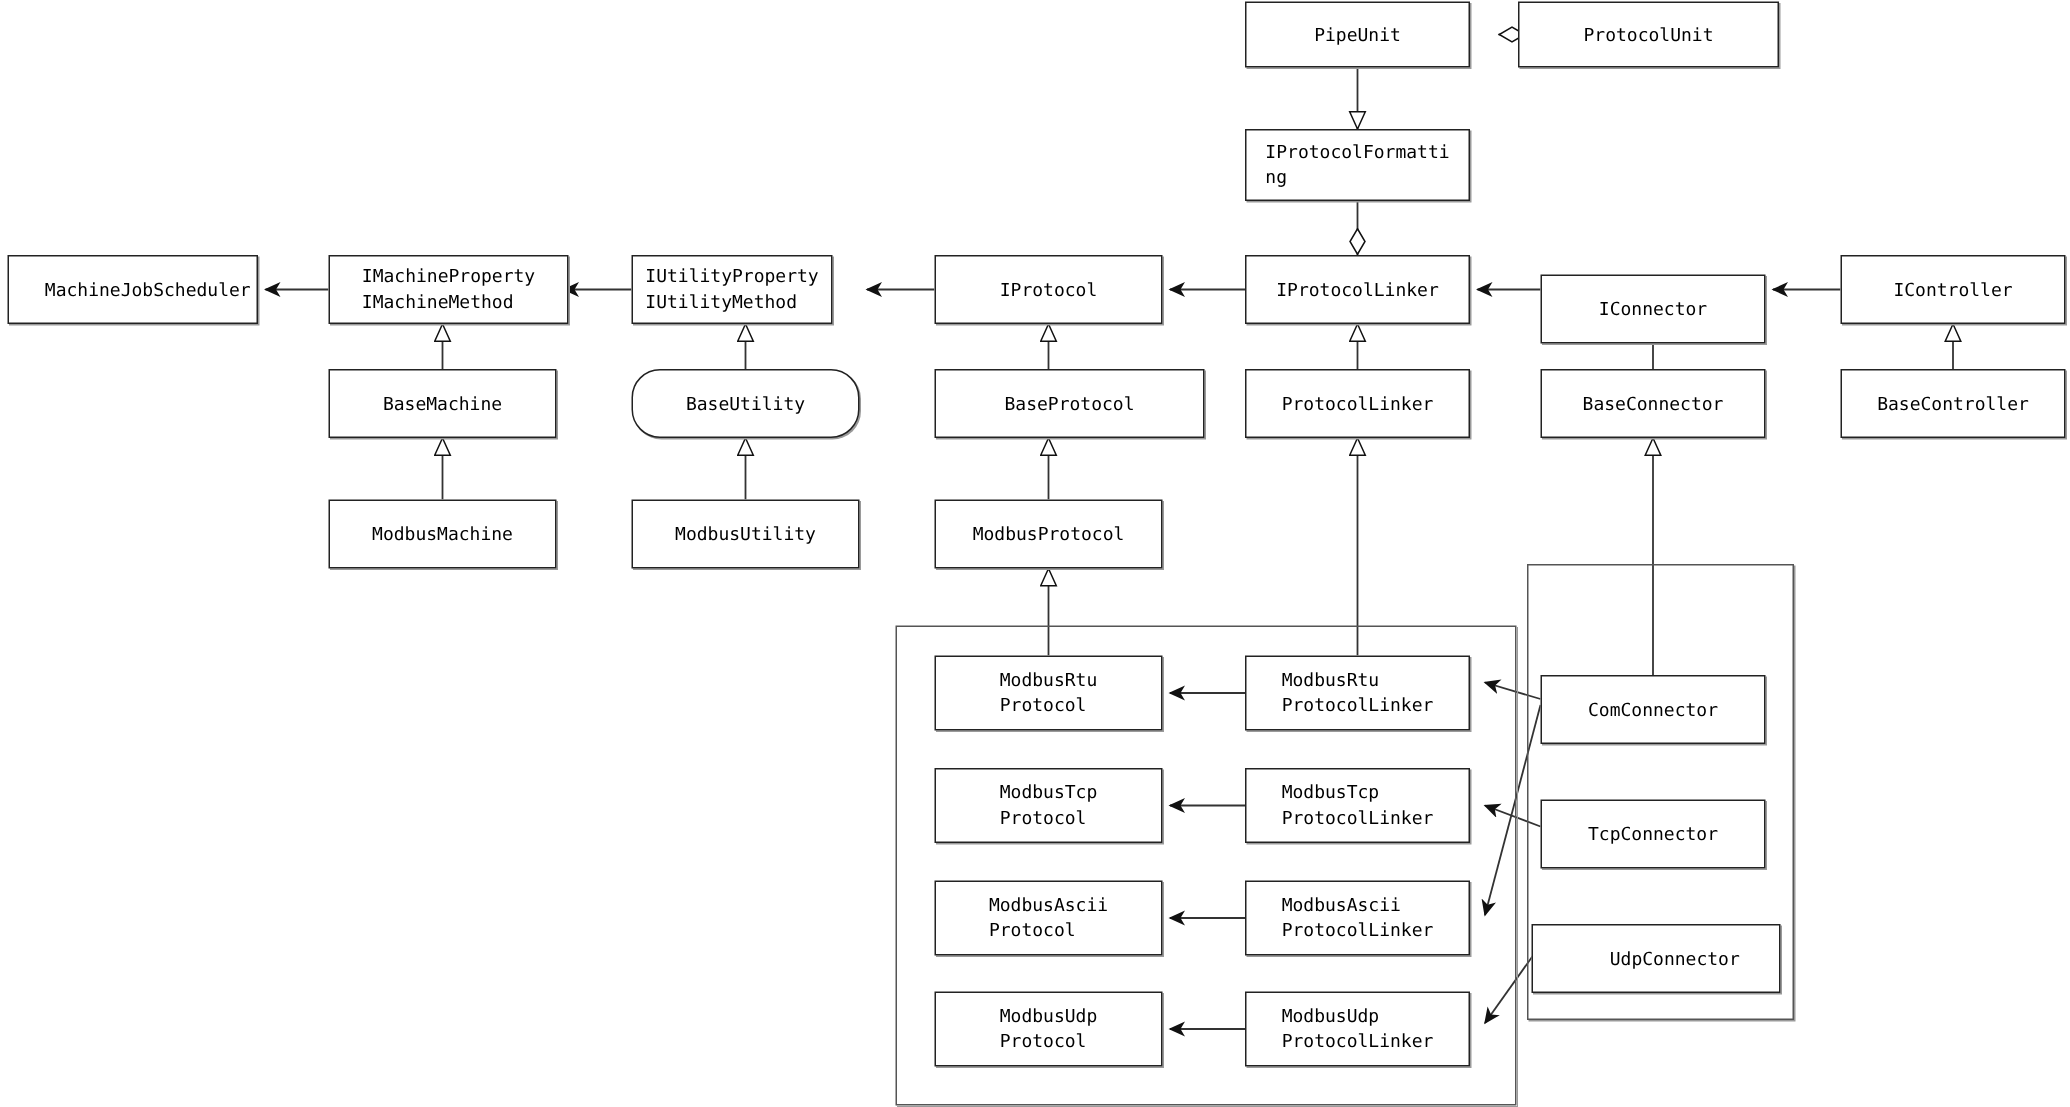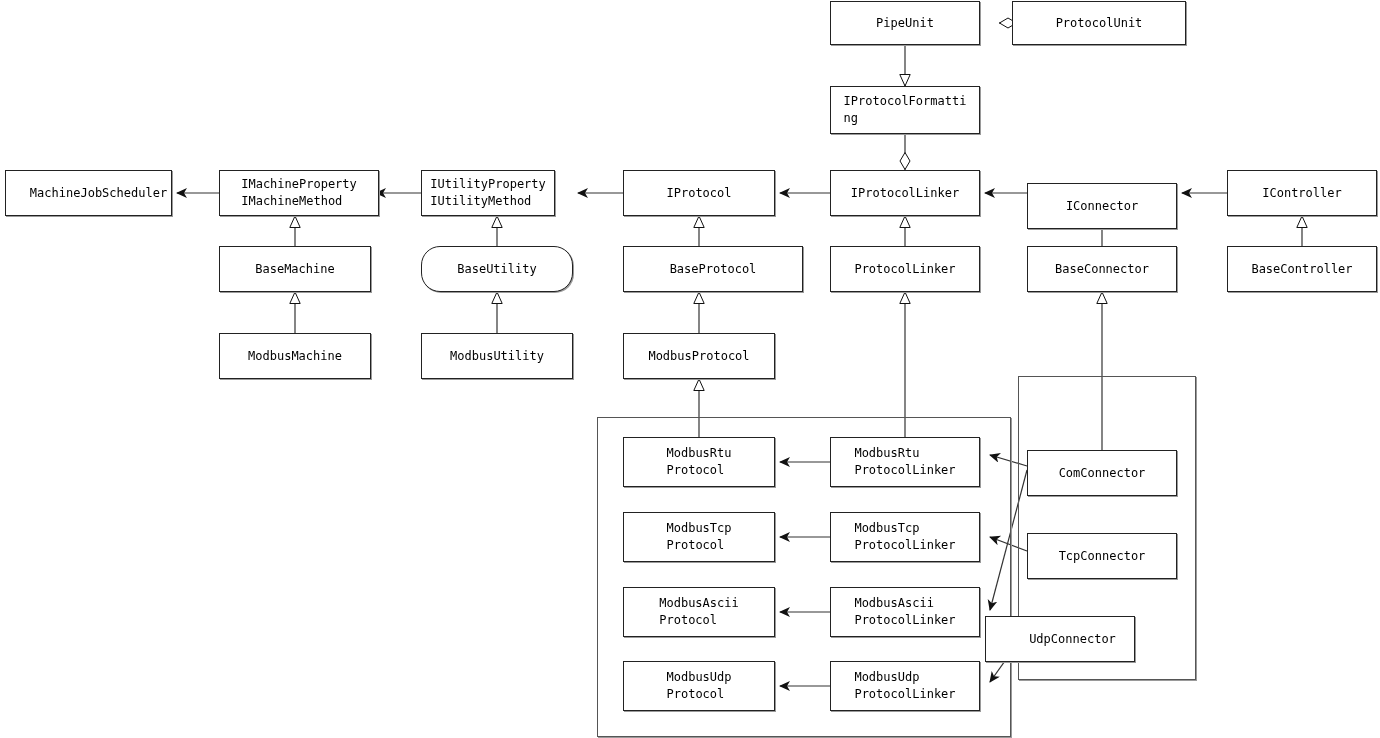--- a/index.html
+++ b/index.html
@@ -127,15 +127,15 @@
   <div class="node" style="left: 830px; top: 437px; width: 150px; height: 50px;">ModbusRtu
 ProtocolLinker</div>
   <div class="node" style="left: 830px; top: 512px; width: 150px; height: 50px;">ModbusTcp
 ProtocolLinker</div>
   <div class="node" style="left: 830px; top: 587px; width: 150px; height: 50px;">ModbusAscii
 ProtocolLinker</div>
   <div class="node" style="left: 830px; top: 661px; width: 150px; height: 50px;">ModbusUdp
 ProtocolLinker</div>
   <div class="node" style="left: 1027px; top: 450px; width: 150px; height: 46px;">ComConnector</div>
   <div class="node" style="left: 1027px; top: 533px; width: 150px; height: 46px;">TcpConnector</div>
-  <div class="node" style="left: 985px; top: 616px; width: 150px; height: 46px; padding-left: 25px;">UdpConnector</div>
+  <div class="node" style="left: 1021px; top: 616px; width: 166px; height: 46px; padding-left: 25px;">UdpConnector</div>
 
 </div>
 
 </body></html>

